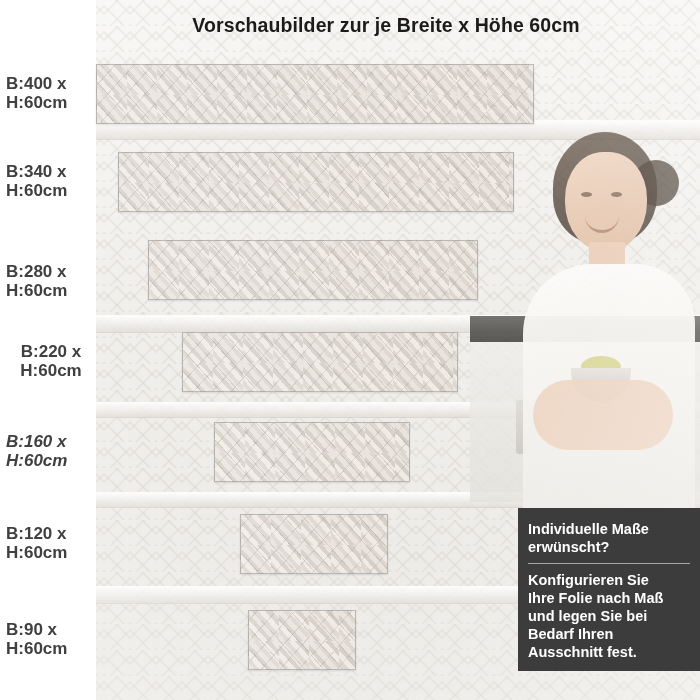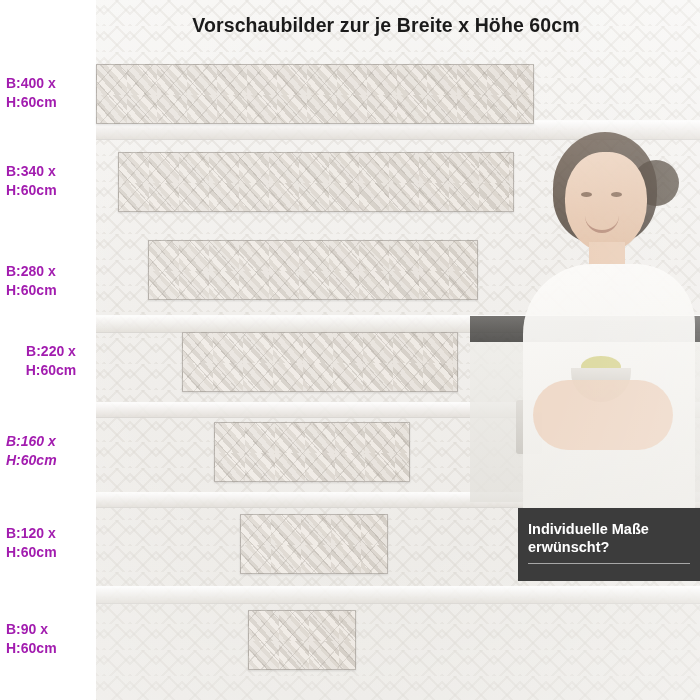--- a/index.html
+++ b/index.html
@@ -236,23 +236,23 @@
   .row {
     position: absolute;
     left: 0;
     width: 700px;
     height: 64px;
   }
   .row-label {
     position: absolute;
     left: 6px;
     width: 90px;
-    font-size: 14px;
+    font-size: 17px;
     font-weight: bold;
-    color: #a21caf;
+    color: #404040;
     line-height: 19px;
   }
   .row-label .l2 { display: block; }
 
   .sample {
     position: absolute;
     height: 60px;
     border: 1px solid rgba(150,146,140,0.55);
     box-sizing: border-box;
     overflow: hidden;
@@ -407,15 +407,22 @@
     </div>
     <div class="sample" style="left:248px; width:108px; top:2px;"></div>
   </div>
 
   <div class="infobox">
     <div class="ib-title">
       <div>Individuelle Maße</div>
       <div>erwünscht?</div>
     </div>
     <div class="ib-rule"></div>
+    <div class="ib-body">
+      <div>Konfigurieren Sie</div>
+      <div>Ihre Folie nach Maß</div>
+      <div>und legen Sie bei</div>
+      <div>Bedarf Ihren</div>
+      <div>Ausschnitt fest.</div>
+    </div>
   </div>
 
 </div>
 
 </body></html>

